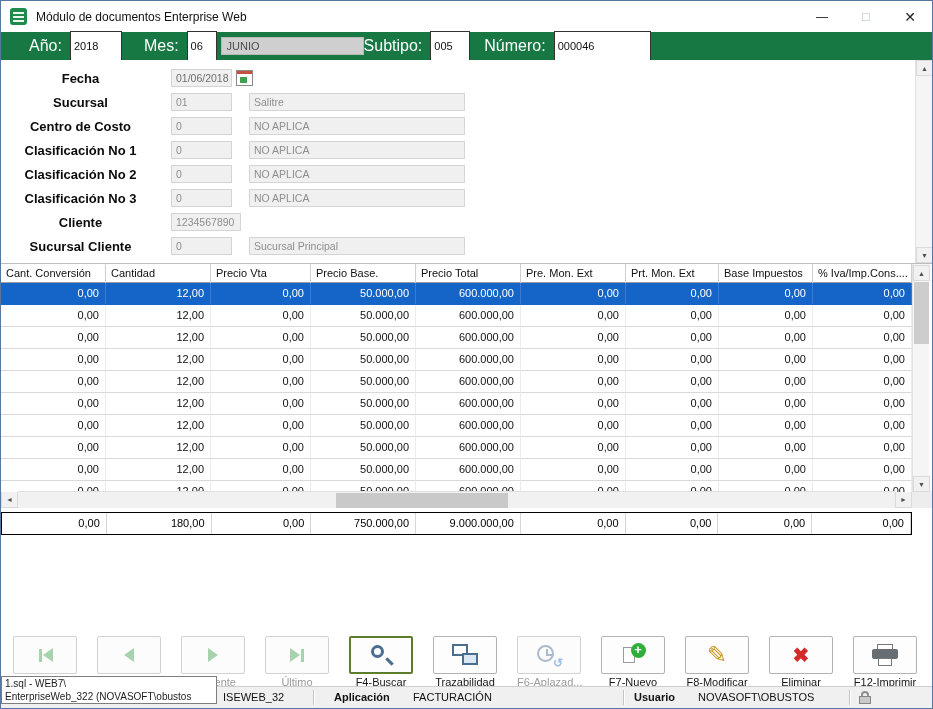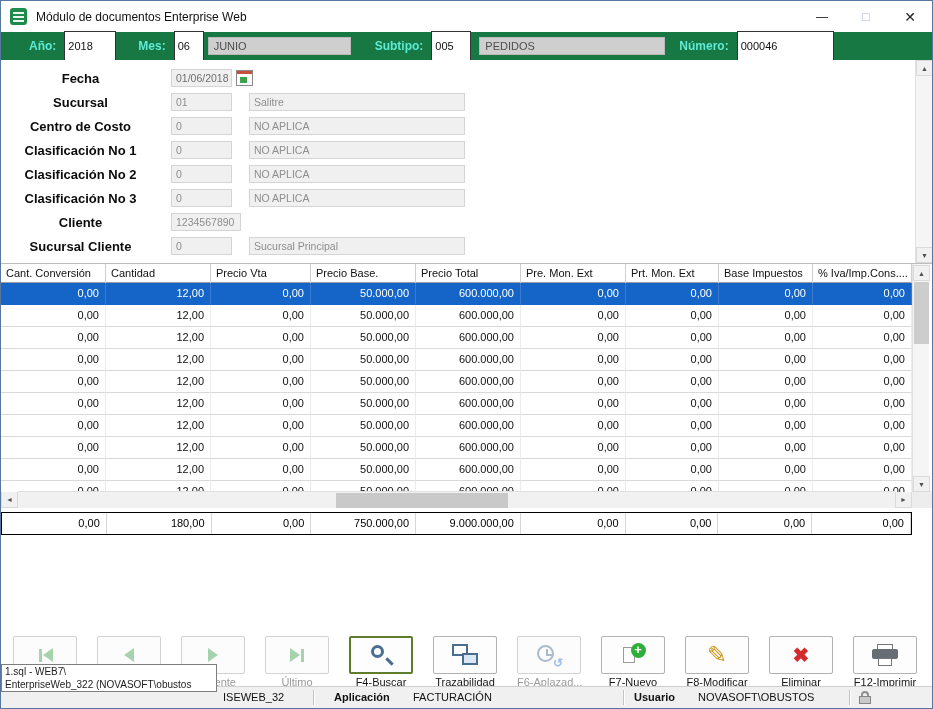--- a/index.html
+++ b/index.html
@@ -8,22 +8,22 @@
 
 .titlebar{height:31px;display:flex;align-items:center;padding-left:9px;background:#fff}
 .app-icon{width:17px;height:17px;background:#1e8a4c;border-radius:3px;display:flex;flex-direction:column;align-items:center;justify-content:center;gap:2px;flex:0 0 auto}
 .app-icon i{width:11px;height:2px;background:#eaf6ee}
 .title{font-size:12px;color:#111;margin-left:9px;flex:1;white-space:nowrap;overflow:hidden}
 .winbtn{width:44px;height:31px;display:flex;align-items:center;justify-content:center;font-size:12px;color:#222;flex:0 0 auto;cursor:default}
 .winbtn.maxi{color:#a9bdd2;font-size:13px}
 .winbtn.close{font-size:14px}
 
 .greenbar{height:28px;background:#177843;display:flex;align-items:center;padding-left:28px}
-.glab{color:#5eead4;font-weight:bold;font-size:12px;white-space:nowrap}
-.glab.m1{margin-left:22px}.glab.m2{margin-left:24px}.glab.m3{margin-left:14px}
+.glab{color:#ffffff;font-weight:normal;font-size:16px;white-space:nowrap}
+.glab.m1{margin-left:22px}.glab.m2{}.glab.m3{margin-left:14px}
 .ginput{height:30px;border:1px solid #333;font-size:11px;padding:0 3px;margin-left:8px;font-family:inherit;background:#fff;color:#111}
 .w-year{width:52px}.w-month{width:30px}.w-subtype{width:40px}.w-number{width:97px}
 .gbox{height:18px;background:#cfcfcf;border:1px solid #b9b9b9;color:#4e4e4e;font-size:11px;line-height:16px;padding:0 5px;white-space:nowrap;overflow:hidden}
 .w-monthname{width:143px;margin-left:4px}
 .w-subtypename{width:186px;margin-left:8px}
 
 .formarea{position:relative;height:203px;padding-top:6px;background:#fff}
 .form-row{height:24px;display:flex;align-items:center}
 .form-label{width:170px;text-align:center;padding-right:11px;font-weight:bold;font-size:13px;color:#0b0b0b;white-space:nowrap}
 .field{height:18px;background:#f0f0f0;border:1px solid #d4d4d4;color:#8e8e8e;font-size:10.5px;line-height:16px;padding:0 4px;white-space:nowrap;overflow:hidden}
@@ -103,21 +103,21 @@
 .t-applab{left:333px;font-weight:bold}
 .t-appval{left:412px}
 .t-userlab{left:633px;font-weight:bold}
 .t-userval{left:697px}
 .sb-div{position:absolute;top:3px;height:15px;width:2px;border-left:1px solid #c4c4c4;border-right:1px solid #fff}
 .d1{left:312px}.d2{left:622px}.d3{left:848px}
 .lock{position:absolute;left:858px;top:4px;width:12px;height:14px}
 .lock .sh{position:absolute;left:2px;top:0;width:8px;height:7px;border:2px solid #8f8f8f;border-bottom:none;border-radius:4px 4px 0 0}
 .lock .bd{position:absolute;left:0;top:5px;width:12px;height:8px;background:#c9c9c9;border:1px solid #858585}
 
-.tooltip{position:absolute;left:0;bottom:16px;width:216px;background:#fff;border:1px solid #7d7d7d;font-size:10px;line-height:13px;color:#1c1c1c;padding:0 3px;z-index:5;white-space:nowrap;overflow:hidden}
+.tooltip{position:absolute;left:0;bottom:4px;width:216px;background:#fff;border:1px solid #7d7d7d;font-size:10px;line-height:13px;color:#1c1c1c;padding:0 3px;z-index:5;white-space:nowrap;overflow:hidden}
 </style>
 </head>
 <body>
 
 <div class="window">
 
   <div class="titlebar">
     <span class="app-icon">
         <i></i>
         <i></i>
@@ -130,21 +130,20 @@
   </div>
 
   <div class="greenbar">
     <span class="glab">Año:</span>
     <input class="ginput w-year" value="2018" style="">
     <span class="glab m1">Mes:</span>
     <input class="ginput w-month" value="06" style="">
     <span class="gbox w-monthname">JUNIO</span>
     <span class="glab m2">Subtipo:</span>
     <input class="ginput w-subtype" value="005" style="">
-    <span class="gbox w-subtypename">PEDIDOS</span>
     <span class="glab m3">Número:</span>
     <input class="ginput w-number" value="000046" style="">
   </div>
 
   <div class="formarea">
     <div id="form-rows">
         <div class="form-row">
           <div class="form-label">Fecha</div>
           <div class="field code date">01/06/2018</div>
           <span class="cal-icon">

